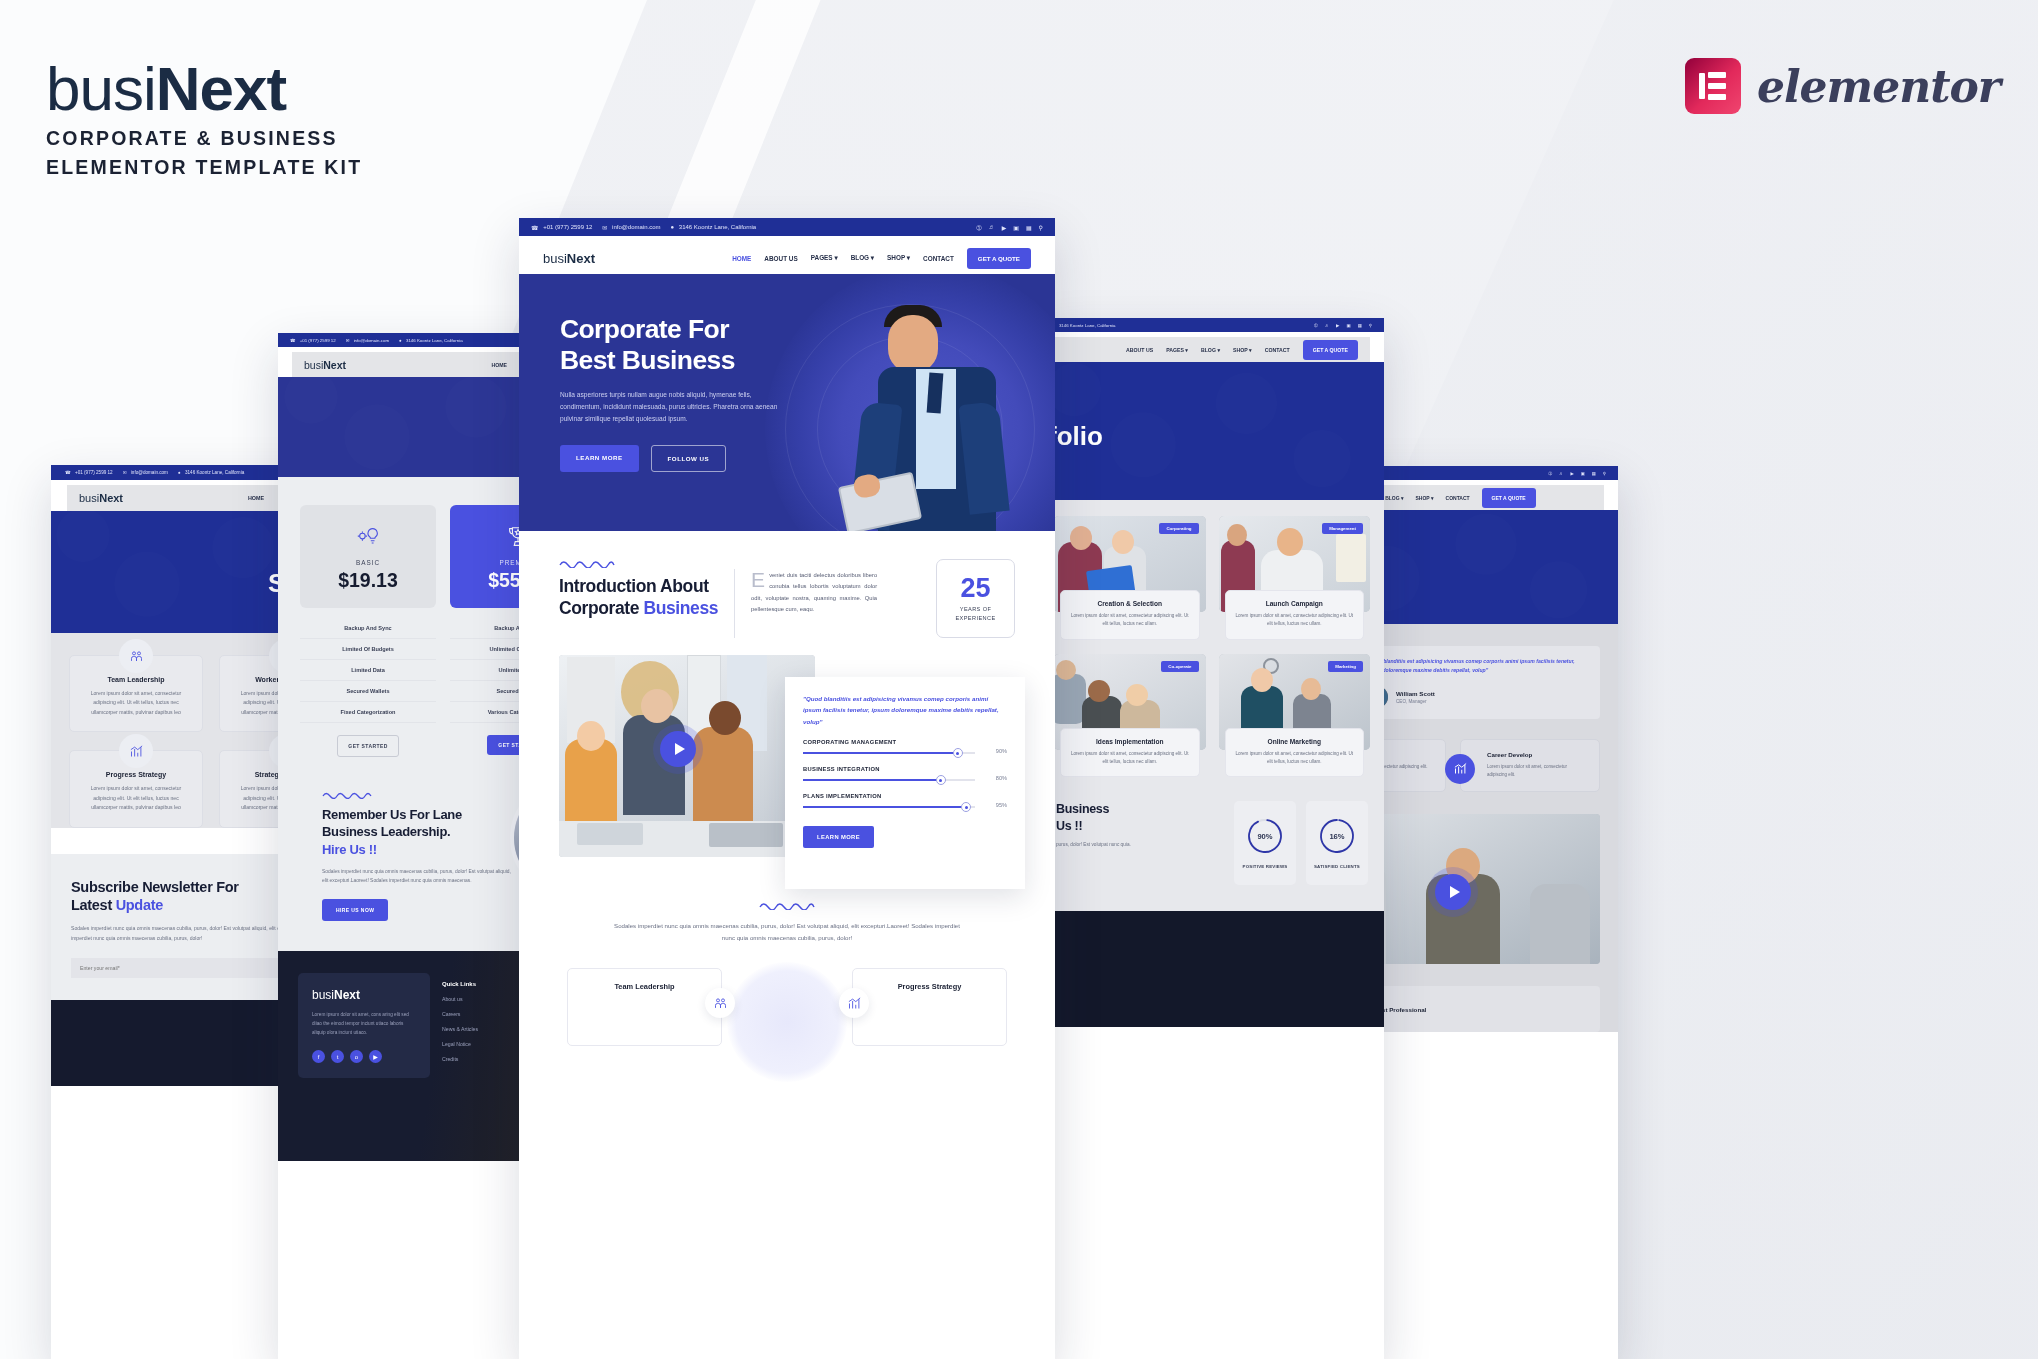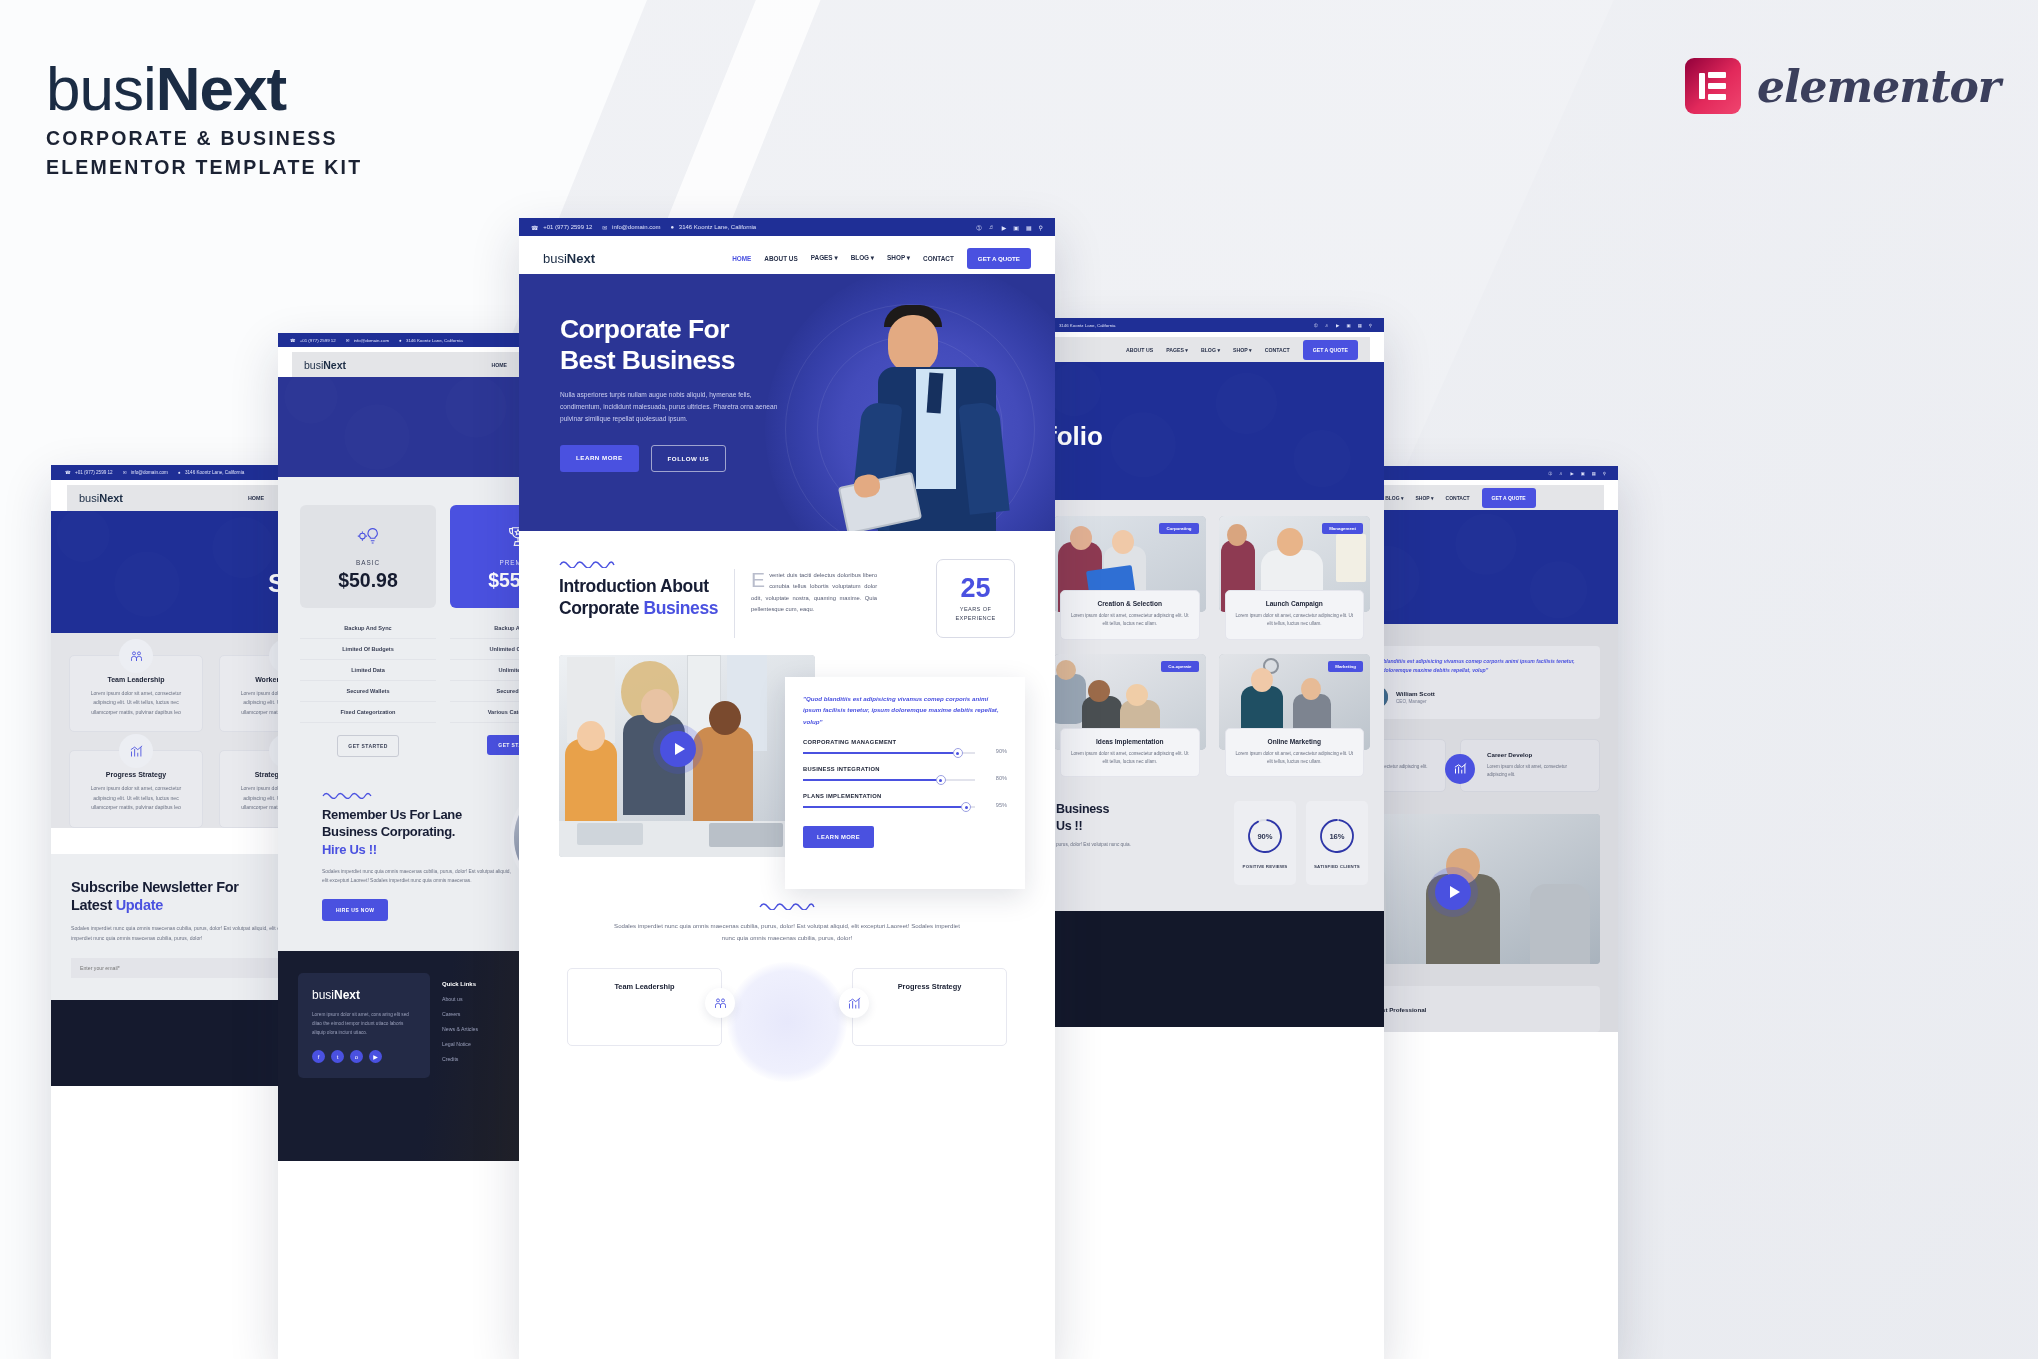--- a/index.html
+++ b/index.html
@@ -405,21 +405,21 @@
           <div class="head">
             <div class="ico">
               <svg width="26" height="26" viewBox="0 0 28 28" fill="none" stroke="#4a51e0" stroke-width="1.2">
                   <circle cx="8" cy="13" r="3"></circle>
                   <path d="M8 9.5V8M8 18v-1.5M4.5 13H3M13 13h-1.5"></path>
                   <path d="M19 5a5 5 0 00-3 9c.4.3.6.8.6 1.3h4.8c0-.5.2-1 .6-1.3A5 5 0 0019 5z"></path>
                   <path d="M17 18h4M18 20.5h2"></path>
                 </svg>
             </div>
             <div class="nm">BASIC</div>
-            <div class="price">$50.98</div>
+            <div class="price">$19.13</div>
           </div>
           <ul>
             <li>Backup And Sync</li>
             <li>Limited Of Budgets</li>
             <li>Limited Data</li>
             <li>Secured Wallets</li>
             <li>Fixed Categorization</li>
           </ul>
           <div class="start">GET STARTED</div>
         </div>
@@ -445,21 +445,21 @@
           </ul>
           <div class="start">GET STARTED</div>
         </div>
       </div>
       <div class="remember">
         <svg class="wave" width="50" height="8" viewBox="0 0 50 8">
             <path d="M1 5 Q4 0 8 5 T15 5 T22 5 T29 5 T36 5 T43 5 T49 5" stroke="#4a51e0" stroke-width="1.3" fill="none"></path>
           </svg>
         <h2>
           <span>Remember Us For Lane</span><br>
-          <span>Business Corporating.</span><br>
+          <span>Business Leadership.</span><br>
           <span class="accent">Hire Us !!</span>
         </h2>
         <p>Sodales imperdiet nunc quia omnis maecenas cubilia, purus, dolor! Est volutpat aliquid, elit excepturi.Laoreet! Sodales imperdiet nunc quia omnis maecenas.</p>
         <div class="hire">HIRE US NOW</div>
         <div class="circ">
           <div style="position:absolute;inset:0;background:linear-gradient(160deg,#cfd4e0,#8d97ad 55%,#5f6a85);"></div>
           <div style="position:absolute;left:32px;top:38px;width:26px;height:30px;border-radius:10px 10px 4px 4px;background:#2f3443;"></div>
           <div style="position:absolute;left:38px;top:26px;width:14px;height:14px;border-radius:50%;background:#e6bb99;"></div>
           <div style="position:absolute;left:50px;top:48px;width:16px;height:16px;border-radius:3px;background:#5fb37a;"></div>
         </div>

